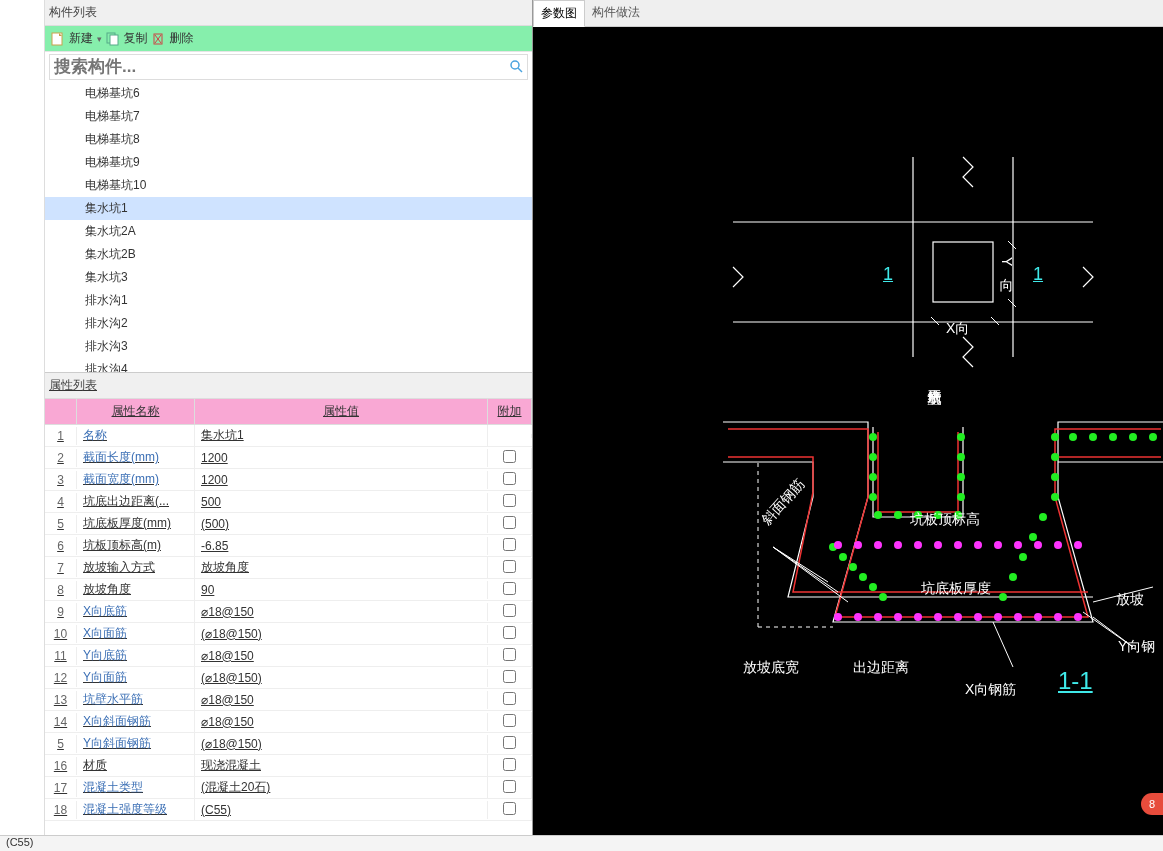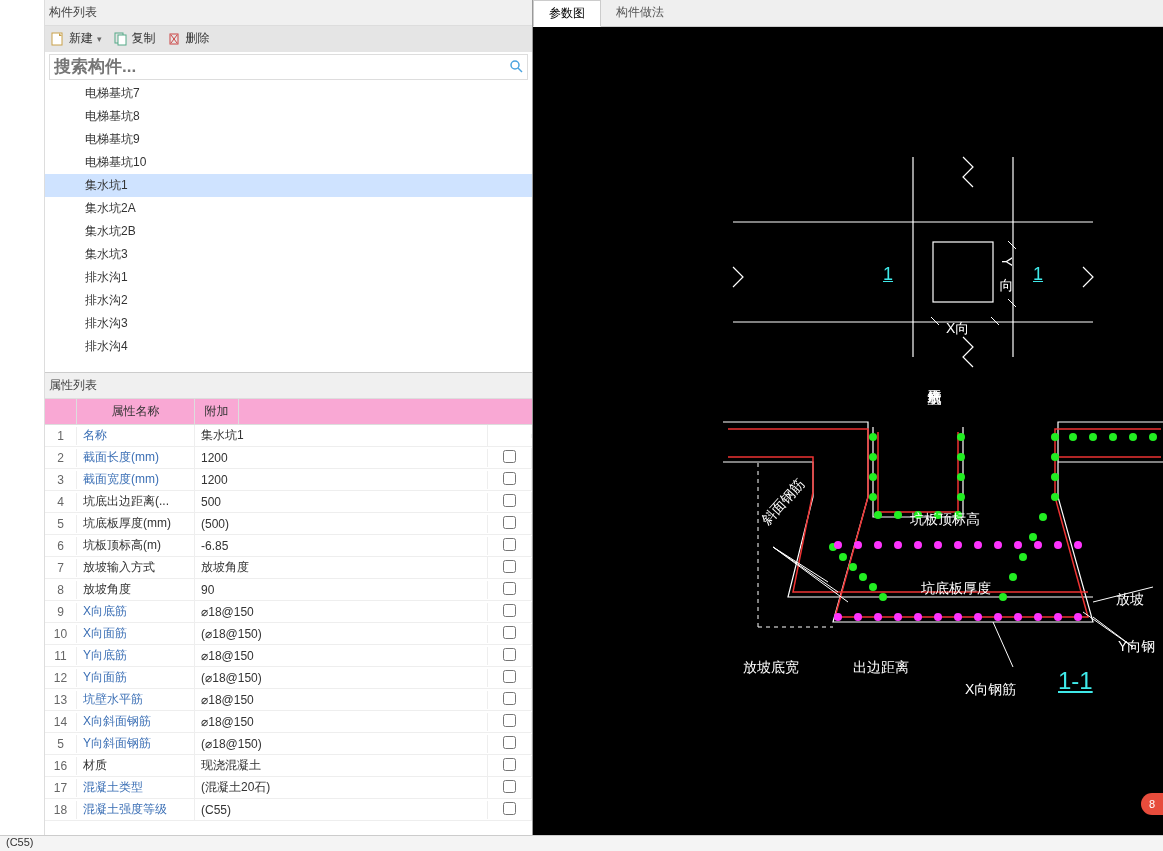--- a/index.html
+++ b/index.html
@@ -22,22 +22,22 @@
     background: #f0f0f0;
     padding: 4px 4px;
     font-size: 12px;
     border-bottom: 1px solid #ddd;
     color: #444;
   }
   .toolbar {
     display: flex;
     align-items: flex-start;
     padding: 4px 6px;
-    gap: 12px;
-    background: #e5e5e5;
+    gap: 4px;
+    background: #86efac;
     border-bottom: 1px solid #e5e5e5;
   }
   .tb-btn { display: inline-flex; align-items: center; gap: 4px; cursor: pointer; color: #333; }
   .tb-btn .caret { font-size: 9px; color: #666; }
   .ico { width: 14px; height: 14px; display: inline-block; }
 
   .search-row {
     display:flex; align-items:center;
     border:1px solid #ddd; margin:2px 4px; padding:2px 4px;
   }
@@ -53,21 +53,21 @@
   }
   .tree-area::-webkit-scrollbar { width: 14px; }
   .tree-area::-webkit-scrollbar-thumb { background:#c6c6c6; border-radius:2px; }
   .tree-item {
     padding: 3px 0 3px 40px;
     cursor: pointer;
     white-space: nowrap;
   }
   .tree-item.selected { background: #cfe3ff; }
 
-  .prop-panel { flex:1; display:flex; flex-direction:column; border-top:1px solid #ccc; overflow:hidden; }
+  .prop-panel { flex:1; display:flex; flex-direction:column; border-top:1px solid #ccc; overflow:hidden;text-decoration:underline; }
   .prop-head {
     display:flex; background:#f9a8d4; border-bottom:1px solid #ddd;
   }
   .prop-head > div { padding:4px 6px; border-right:1px solid #ddd; text-align:center; }
   .ph-num { width:32px; }
   .ph-name { width:118px; }
   .ph-val { flex:1; }
   .ph-add { width:44px; }
 
   .prop-body { flex:1; overflow-y:auto; position:relative; }
@@ -80,21 +80,21 @@
   .pr-name { width:118px; color:#333; }
   .pr-name.link { color:#3b6fb5; }
   .pr-val { flex:1; color:#333; }
   .pr-add { width:44px; text-align:center; }
   .pr-add input { cursor:pointer; }
 
   .tabs {
     display:flex; background:#efefef; border-bottom:1px solid #ccc;
   }
   .tab {
-    padding:4px 15px; font-size:12px; cursor:pointer; color:#555;
+    padding:4px 7px; font-size:12px; cursor:pointer; color:#555;
   }
   .tab.active { background:#fff; border:1px solid #ccc; border-bottom:1px solid #fff; margin-bottom:-1px; color:#000; }
 
   .cad-area {
     flex:1; background:#000; position:relative; overflow:hidden;
     color:#fff;
   }
   .cad-area svg { position:absolute; top:0; left:0; }
   .cad-label { position:absolute; color:#fff; font-size:14px; white-space:nowrap; }
   .cad-label.cyan { color:#3fe9e9; font-size:18px; }
@@ -155,39 +155,41 @@
       <input type="text" placeholder="搜索构件..." style="">
       <span class="mag">
         <svg width="14" height="14" viewBox="0 0 14 14">
             <circle cx="6" cy="6" r="4" fill="none" stroke="#4aa3df" stroke-width="1.5"></circle>
             <line x1="9" y1="9" x2="13" y2="13" stroke="#4aa3df" stroke-width="1.5"></line>
           </svg>
       </span>
     </div>
 
     <div class="tree-area" id="tree">
+        <div class="tree-item">电梯基坑6</div>
         <div class="tree-item">电梯基坑7</div>
         <div class="tree-item">电梯基坑8</div>
         <div class="tree-item">电梯基坑9</div>
         <div class="tree-item">电梯基坑10</div>
         <div class="tree-item selected">集水坑1</div>
         <div class="tree-item">集水坑2A</div>
         <div class="tree-item">集水坑2B</div>
         <div class="tree-item">集水坑3</div>
         <div class="tree-item">排水沟1</div>
         <div class="tree-item">排水沟2</div>
         <div class="tree-item">排水沟3</div>
         <div class="tree-item">排水沟4</div>
       </div>
 
     <div class="prop-panel">
       <div class="panel-title">属性列表</div>
       <div class="prop-head">
         <div class="ph-num"></div>
         <div class="ph-name">属性名称</div>
+        <div class="ph-val">属性值</div>
         <div class="ph-add">附加</div>
       </div>
       <div class="prop-body" id="propBody">
           <div class="prop-row">
             <div class="pr-num">1</div>
             <div class="pr-name link">名称</div>
             <div class="pr-val">集水坑1</div>
             <div class="pr-add"></div>
           </div>
           <div class="prop-row">

